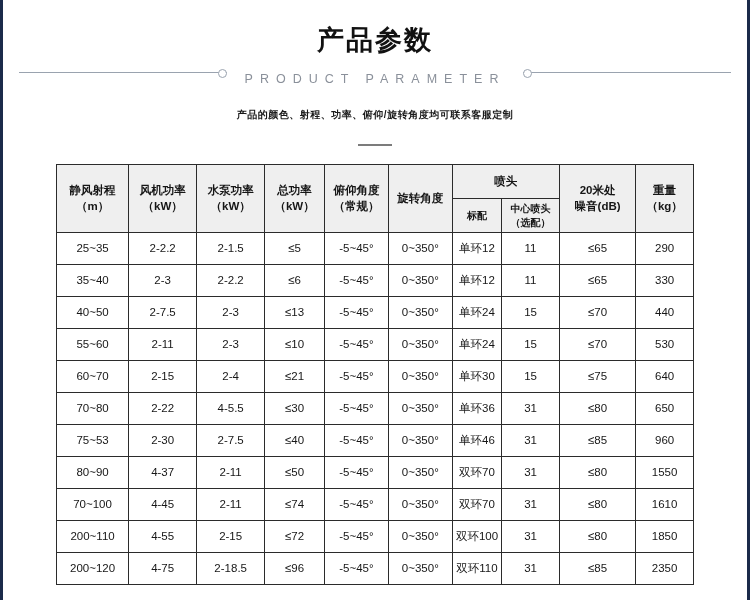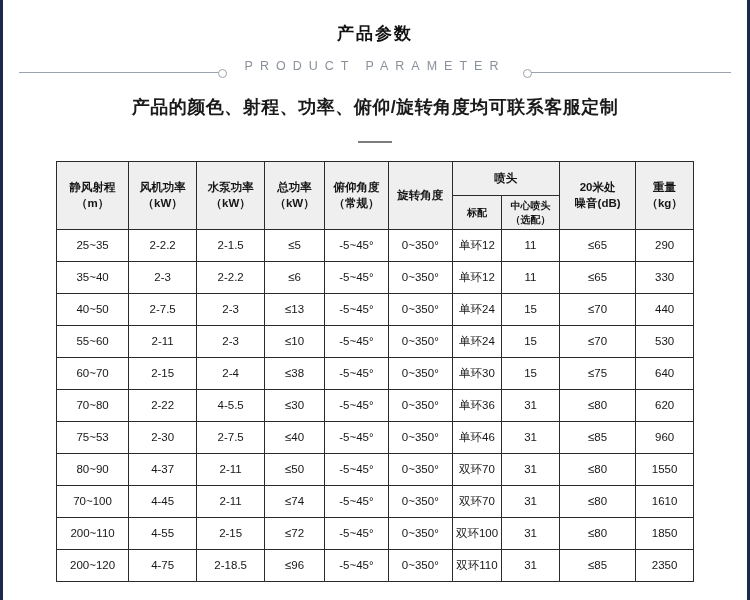--- a/index.html
+++ b/index.html
@@ -19,29 +19,29 @@
     width: 750px;
     height: 600px;
     position: relative;
     box-sizing: border-box;
     border-left: 3px solid #1b2a4a;
     border-right: 3px solid #1b2a4a;
     background: #fff;
   }
   .title {
     text-align: center;
-    font-size: 17px;
+    font-size: 27px;
     font-weight: bold;
     color: #111;
     letter-spacing: 2px;
     padding-top: 22px;
   }
   .subtitle-row {
     display: flex;
-    align-items: flex-end;
+    align-items: flex-start;
     justify-content: center;
     margin-top: 14px;
     padding: 0 16px;
   }
   .sub-line {
     flex: 1 1 auto;
     height: 1px;
     background: #9aa3af;
     position: relative;
   }
@@ -59,21 +59,21 @@
   .sub-line.right::after { left: 0; }
   .subtitle {
     font-size: 12.5px;
     letter-spacing: 7px;
     color: #8a909a;
     padding: 0 18px;
     white-space: nowrap;
   }
   .lead {
     text-align: center;
-    font-size: 18px;
+    font-size: 10px;
     font-weight: bold;
     color: #1a1a1a;
     margin-top: 22px;
     letter-spacing: 0.5px;
   }
   .divider {
     width: 34px;
     height: 2px;
     background: #7c7c7c;
     margin: 22px auto 0 auto;
@@ -232,39 +232,39 @@
             <td>0~350°</td>
             <td>单环24</td>
             <td>15</td>
             <td>≤70</td>
             <td>530</td>
           </tr>
           <tr>
             <td>60~70</td>
             <td>2-15</td>
             <td>2-4</td>
-            <td>≤38</td>
+            <td>≤21</td>
             <td>-5~45°</td>
             <td>0~350°</td>
             <td>单环30</td>
             <td>15</td>
             <td>≤75</td>
             <td>640</td>
           </tr>
           <tr>
             <td>70~80</td>
             <td>2-22</td>
             <td>4-5.5</td>
             <td>≤30</td>
             <td>-5~45°</td>
             <td>0~350°</td>
             <td>单环36</td>
             <td>31</td>
             <td>≤80</td>
-            <td>620</td>
+            <td>650</td>
           </tr>
           <tr>
             <td>75~53</td>
             <td>2-30</td>
             <td>2-7.5</td>
             <td>≤40</td>
             <td>-5~45°</td>
             <td>0~350°</td>
             <td>单环46</td>
             <td>31</td>

